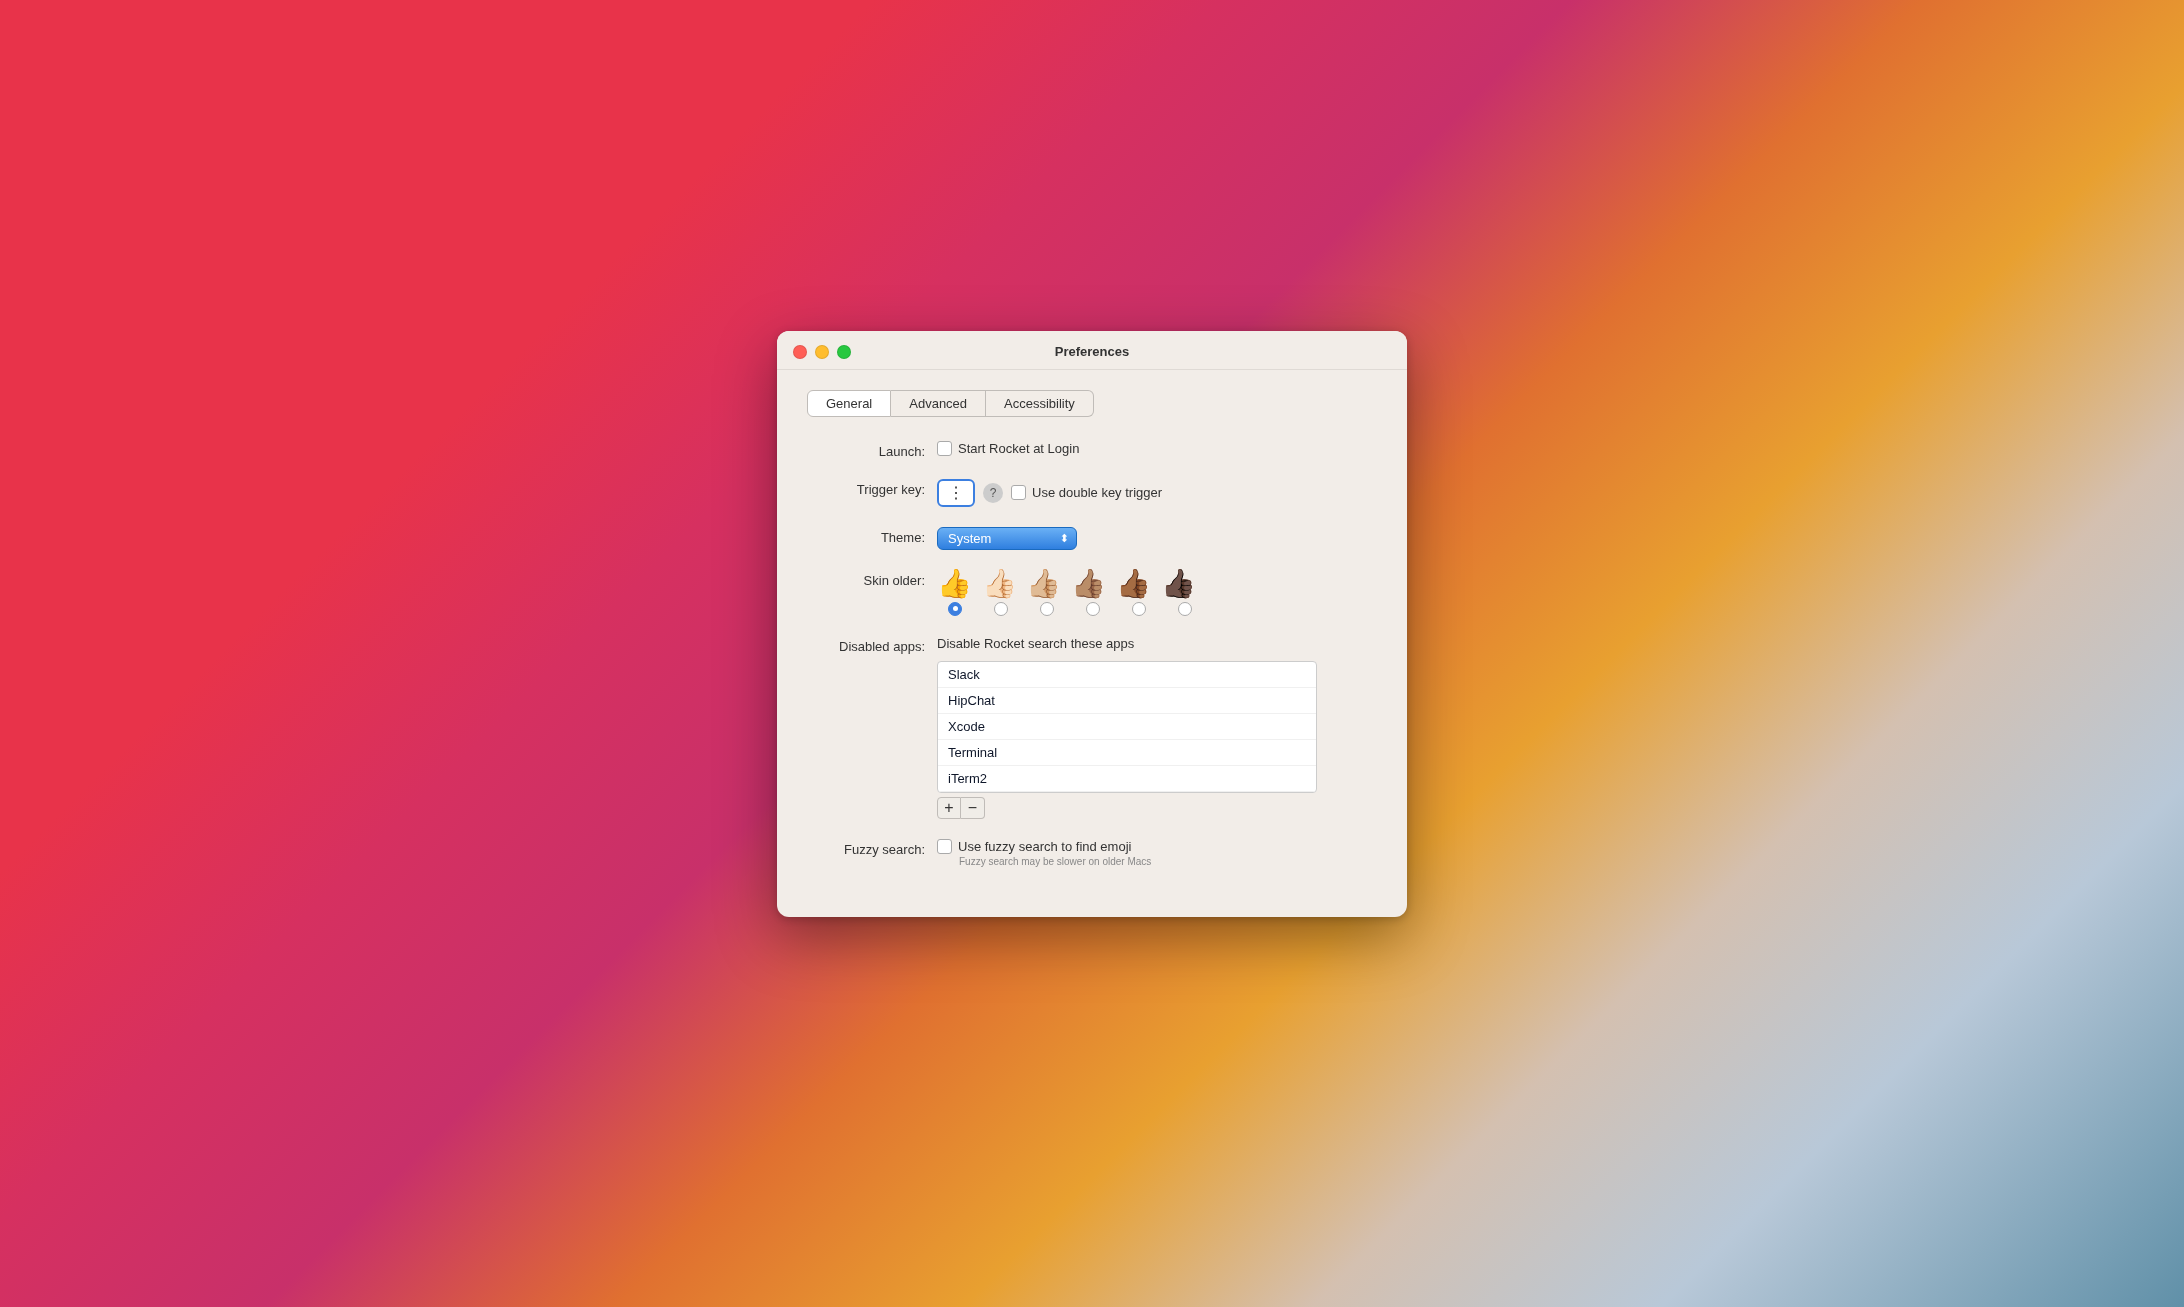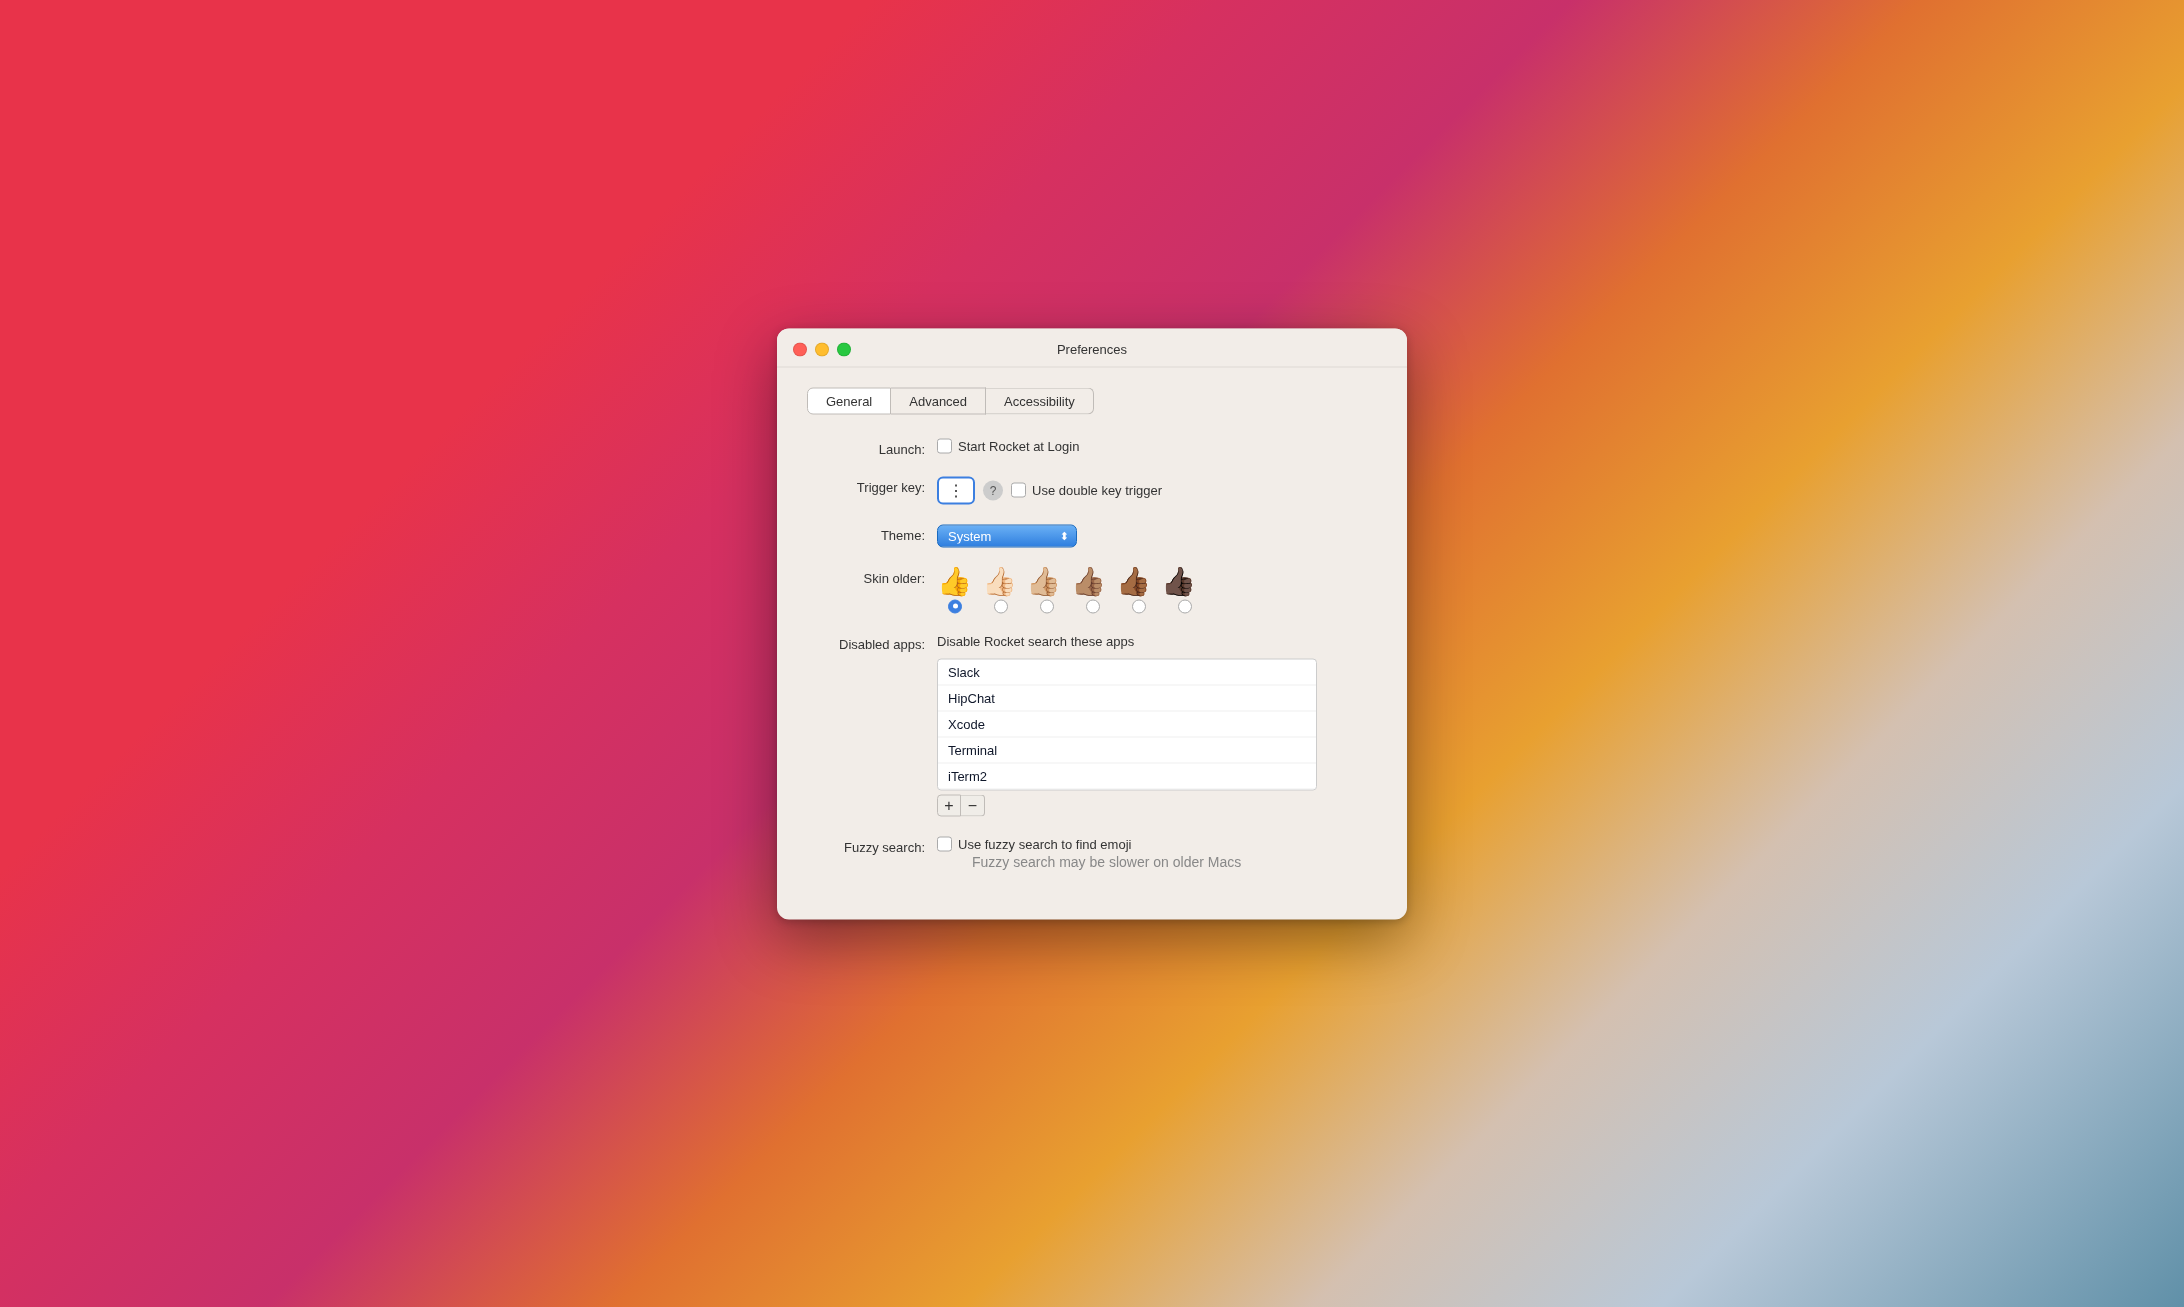--- a/index.html
+++ b/index.html
@@ -64,21 +64,21 @@
 
     .traffic-light.close { background: #ff5f57; border: 0.5px solid rgba(0,0,0,0.1); }
     .traffic-light.minimize { background: #ffbd2e; border: 0.5px solid rgba(0,0,0,0.1); }
     .traffic-light.maximize { background: #28c840; border: 0.5px solid rgba(0,0,0,0.1); }
 
     .titlebar-title {
       position: absolute;
       left: 50%;
       transform: translateX(-50%);
       font-size: 13px;
-      font-weight: 400;
+      font-weight: 700;
       color: #333;
     }
 
     .content {
       padding: 20px 30px 30px;
     }
 
     .tabs {
       display: flex;
       justify-content: flex-start;
@@ -338,23 +338,23 @@
 
     
     .fuzzy-wrap {
       display: flex;
       flex-direction: column;
       gap: 2px;
       justify-content: center;
     }
 
     .fuzzy-hint {
-      font-size: 14px;
+      font-size: 10px;
       color: #888;
-      margin-left: 35px;
+      margin-left: 22px;
     }
 
     .disabled-apps-row {
       align-items: flex-start;
     }
   </style>
 </head>
 <body>
 
 <div class="background"></div>

